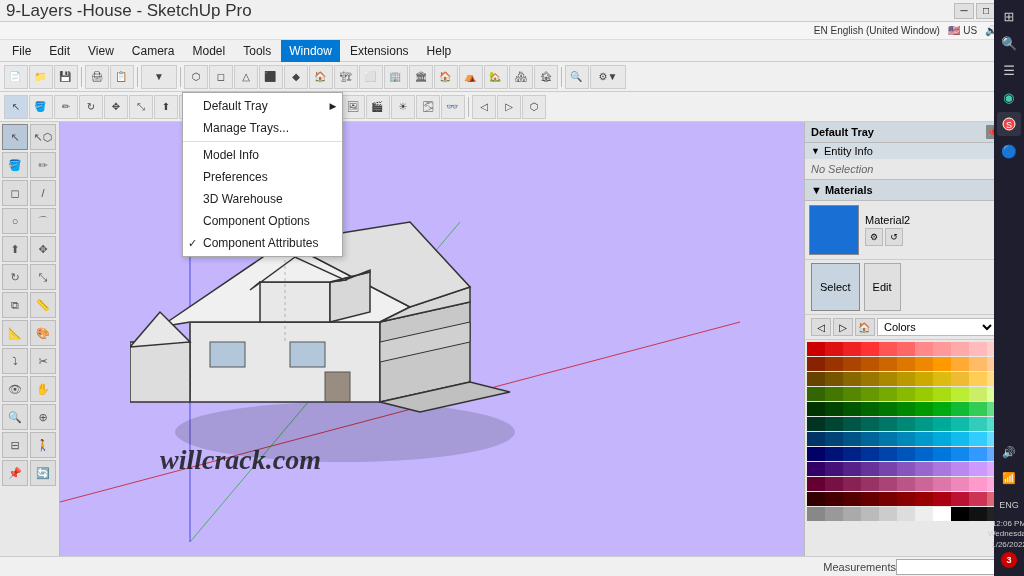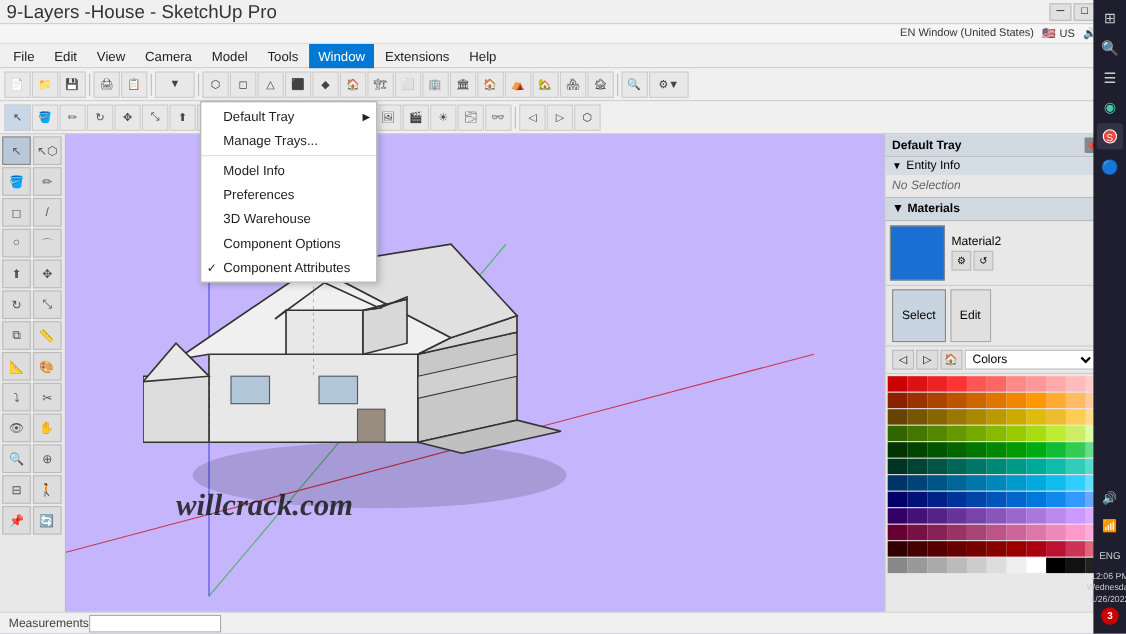--- a/index.html
+++ b/index.html
@@ -267,21 +267,21 @@
       flex-shrink: 0;
     }
 
     
     #status-bar {
       height: 20px;
       background: #f0f0f0;
       border-top: 1px solid #ccc;
       display: flex;
       align-items: center;
-      justify-content: flex-start;
+      justify-content: flex-end;
       padding: 0 8px;
       font-size: 11px;
       color: #444;
     }
 
     
     #window-menu {
       position: absolute;
       top: 92px;
       left: 182px;
@@ -401,21 +401,21 @@
 <div id="title-bar">
   <div id="title-text">9-Layers -House - SketchUp Pro</div>
   <div id="title-controls">
     <div class="title-btn">─</div>
     <div class="title-btn">□</div>
     <div class="title-btn" style="background:#c00;color:white;">✕</div>
   </div>
 </div>
 
 <div id="system-bar">
-  <span>EN Window (United States)</span>
+  <span>EN English (United Window)</span>
   <span>🇺🇸 US</span>
   <span style="font-size:10px;">🔊</span>
   <span style="font-size:10px;">🔋</span>
 </div>
 
 <div id="menu-bar">
   <div class="menu-item">File</div>
   <div class="menu-item">Edit</div>
   <div class="menu-item">View</div>
   <div class="menu-item">Camera</div>

